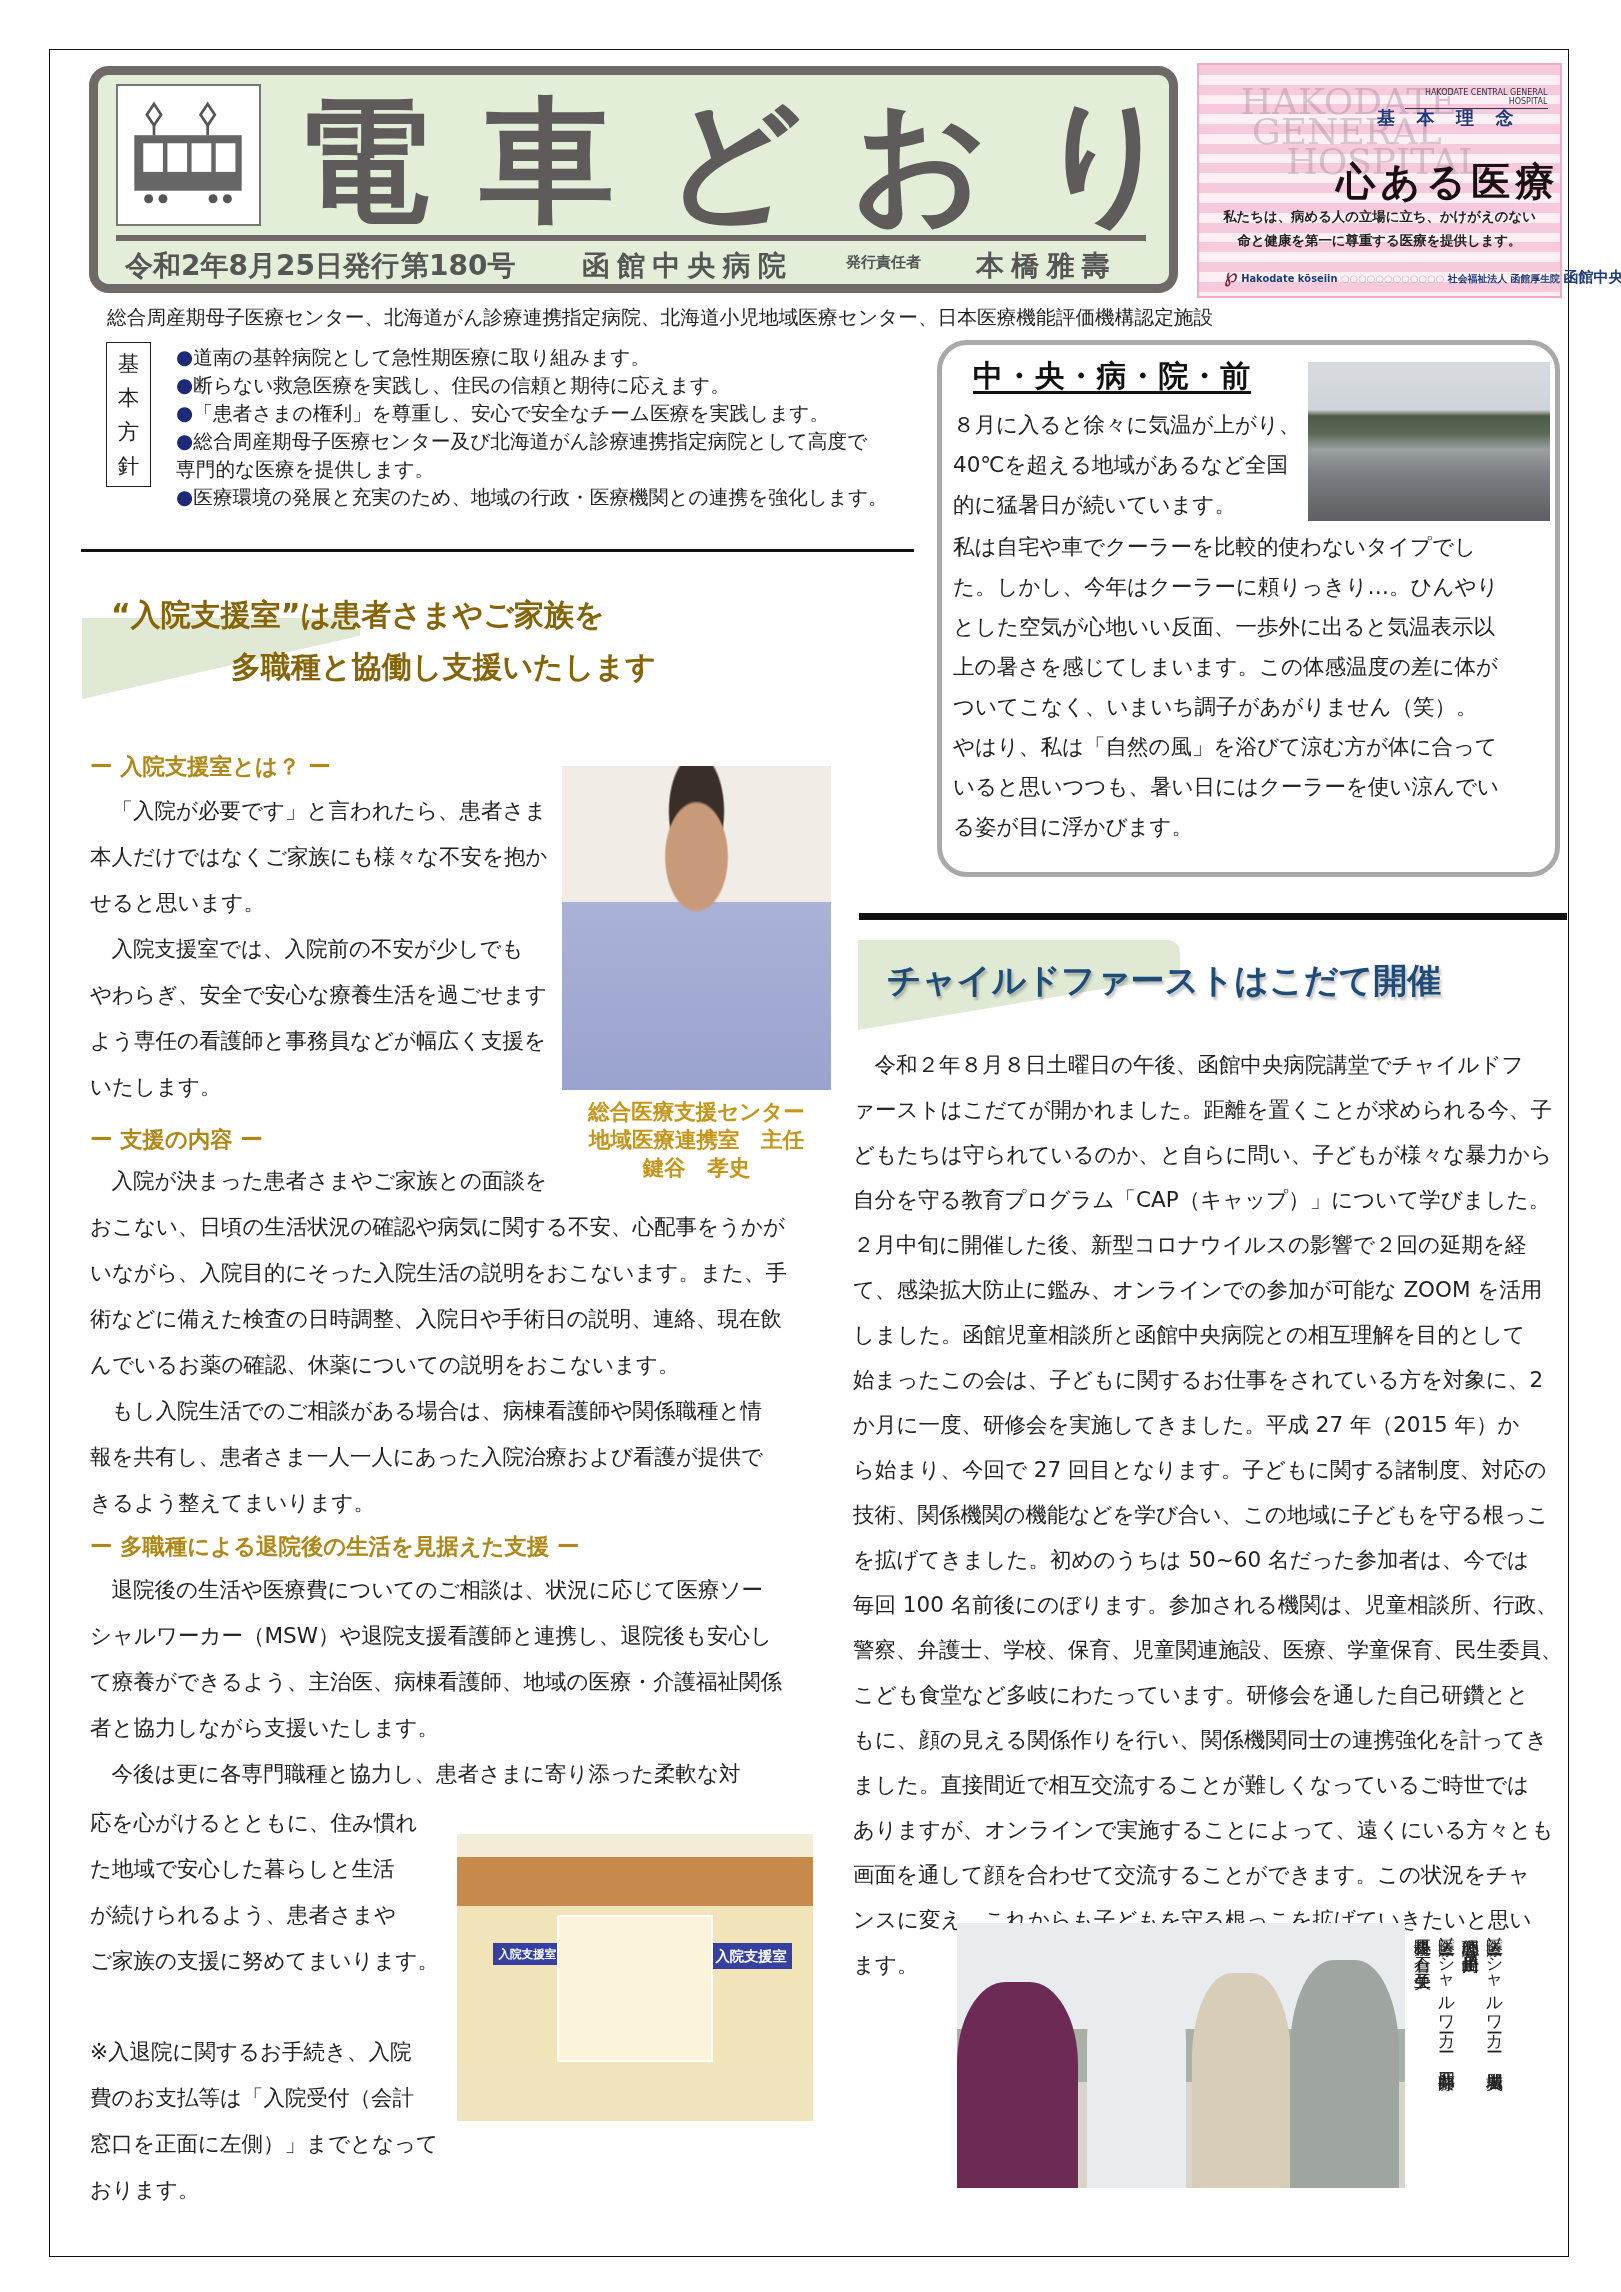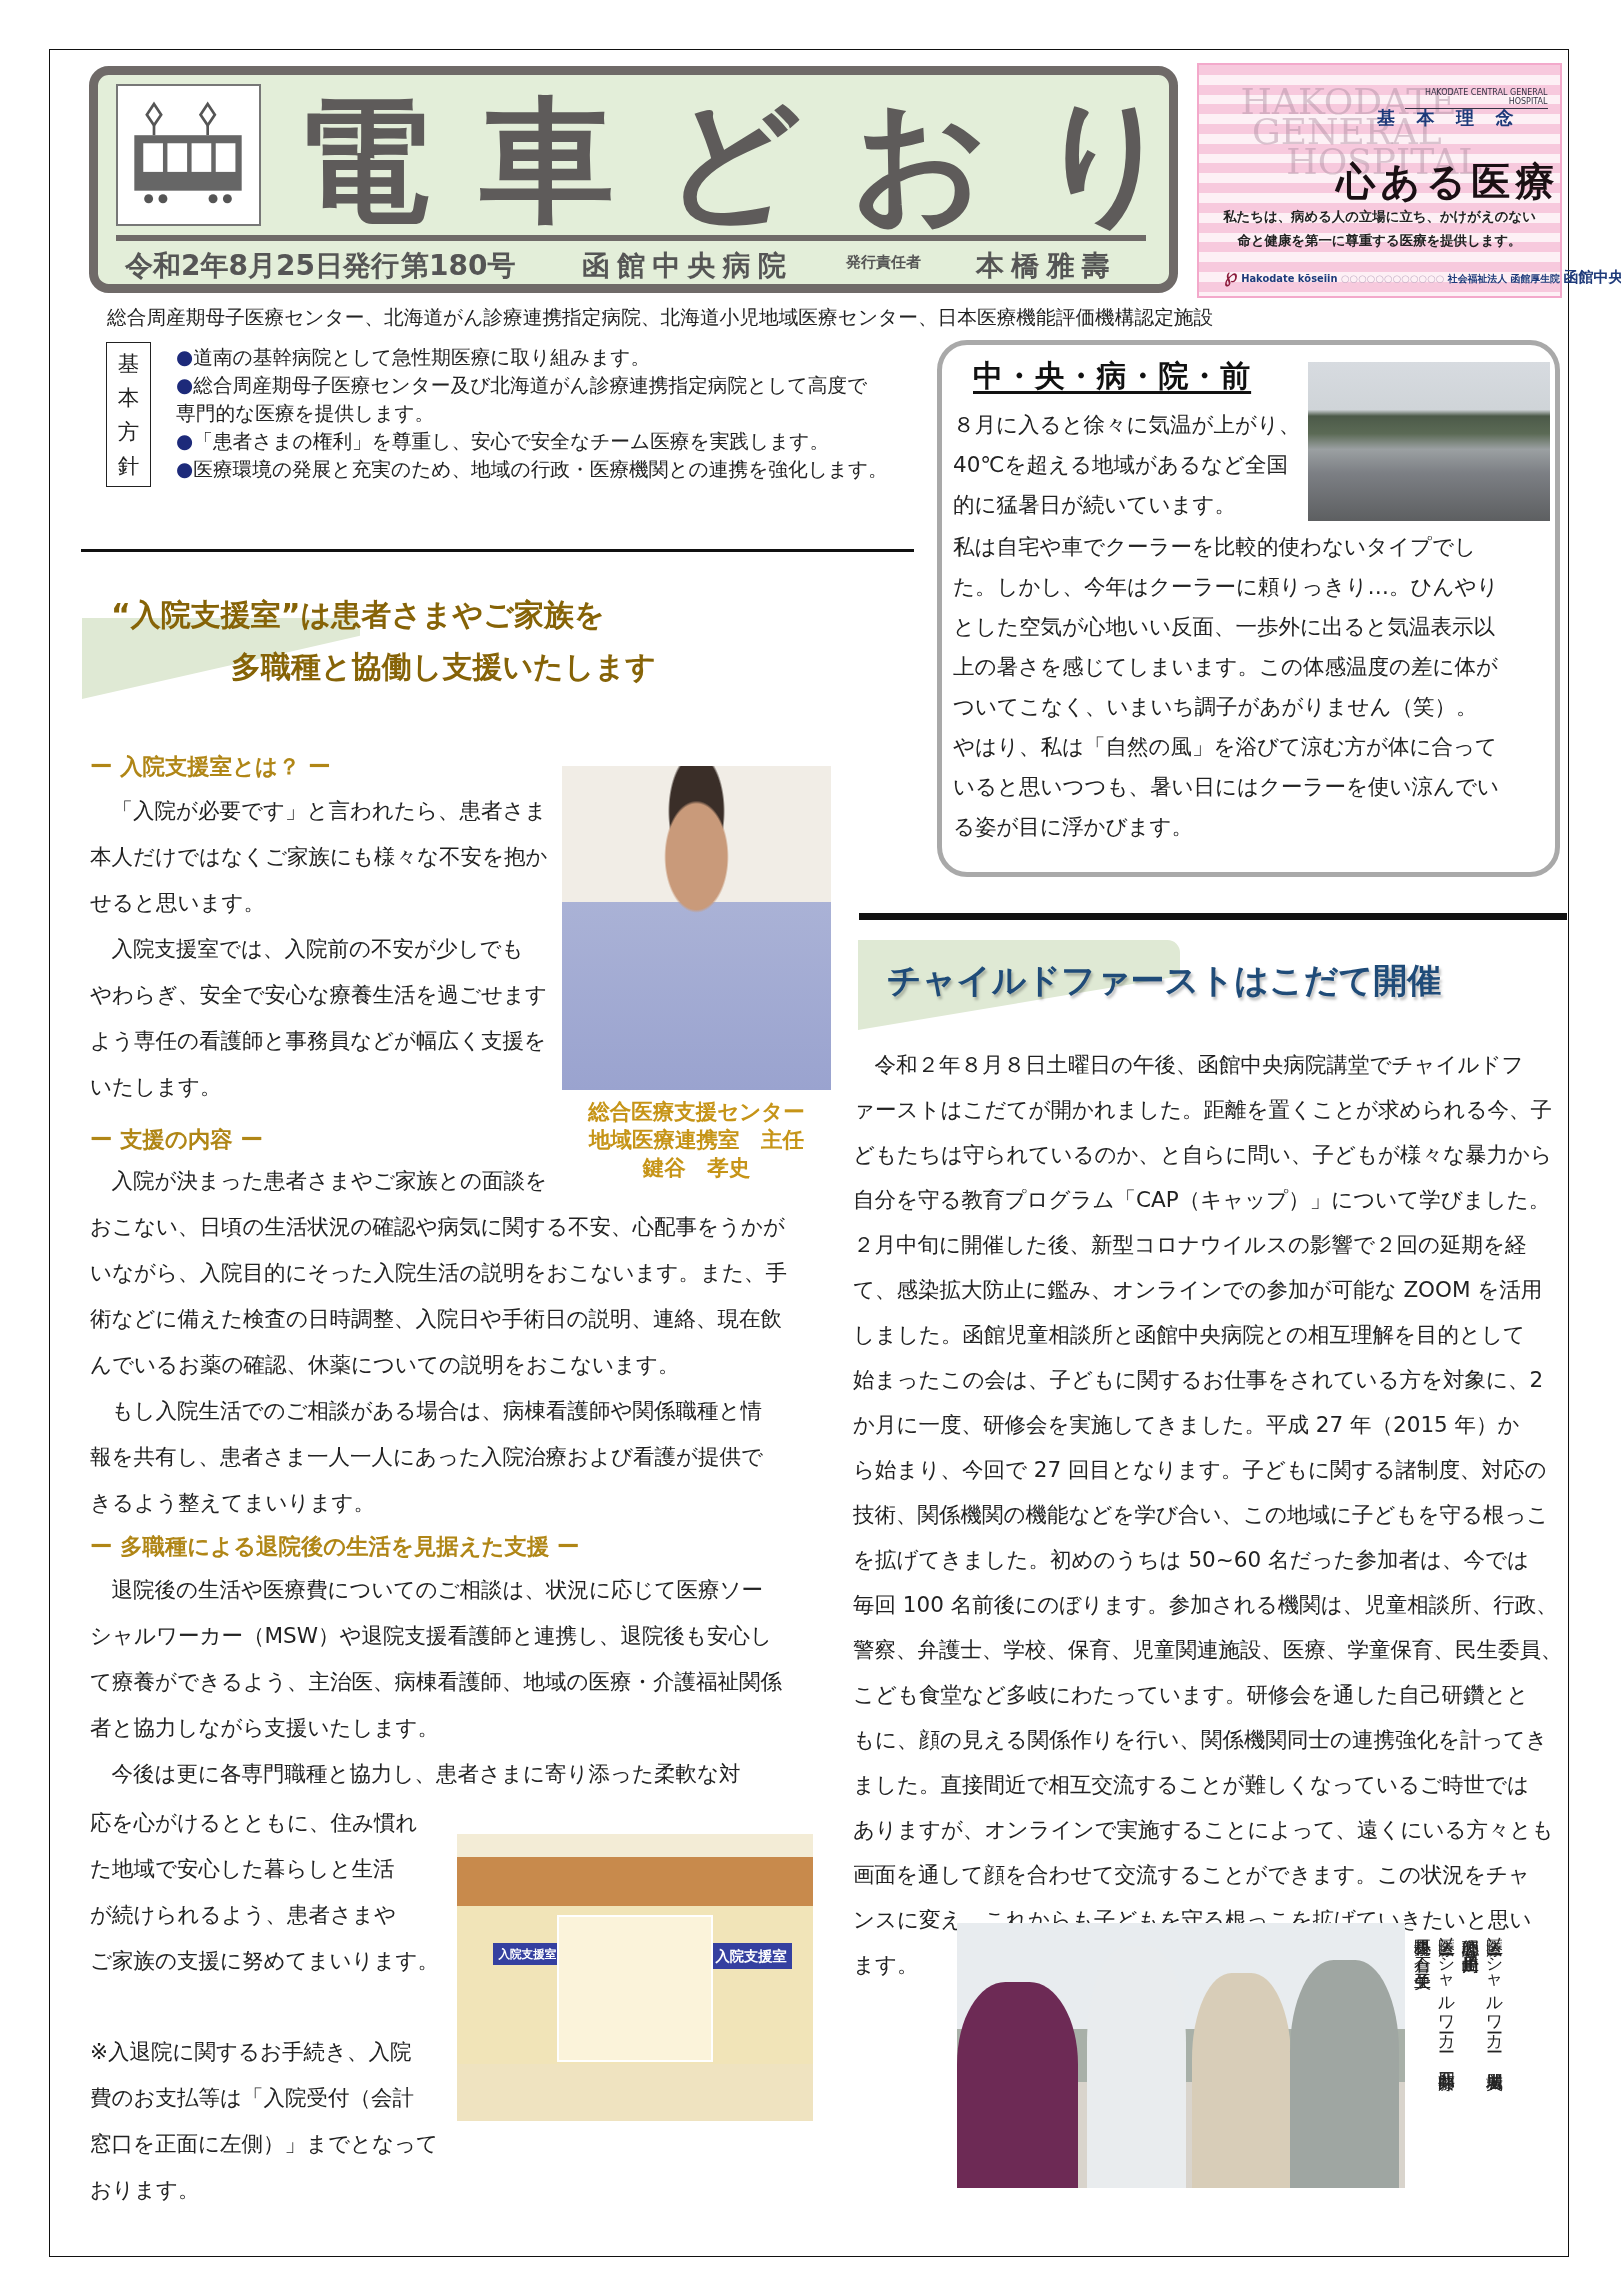--- a/index.html
+++ b/index.html
@@ -99,23 +99,24 @@
 <div class="abs subtitle">総合周産期母子医療センター、北海道がん診療連携指定病院、北海道小児地域医療センター、日本医療機能評価機構認定施設</div>
 
 <div class="abs policy-box">
   <div>基</div>
   <div>本</div>
   <div>方</div>
   <div>針</div>
 </div>
 <ul class="abs policy-list">
   <li><span class="bullet">●</span><span>道南の基幹病院として急性期医療に取り組みます。</span></li>
+  <li><span class="bullet">●</span><span>断らない救急医療を実践し、住民の信頼と期待に応えます。</span></li>
+  <li><span class="bullet">●</span><span>「患者さまの権利」を尊重し、安心で安全なチーム医療を実践します。</span></li>
   <li><span class="bullet">●</span><span>総合周産期母子医療センター及び北海道がん診療連携指定病院として高度で
 専門的な医療を提供します。</span></li>
-  <li><span class="bullet">●</span><span>「患者さまの権利」を尊重し、安心で安全なチーム医療を実践します。</span></li>
   <li><span class="bullet">●</span><span>医療環境の発展と充実のため、地域の行政・医療機関との連携を強化します。</span></li>
 </ul>
 <div class="abs rule-left"></div>
 
 <div class="abs column-box"></div>
 <div class="abs col-title">中・央・病・院・前</div>
 <div class="abs col-photo"></div>
 <div class="abs col-text" style="top:405px;width:358px">８月に入ると徐々に気温が上がり、
 40℃を超える地域があるなど全国
 的に猛暑日が続いています。</div>

